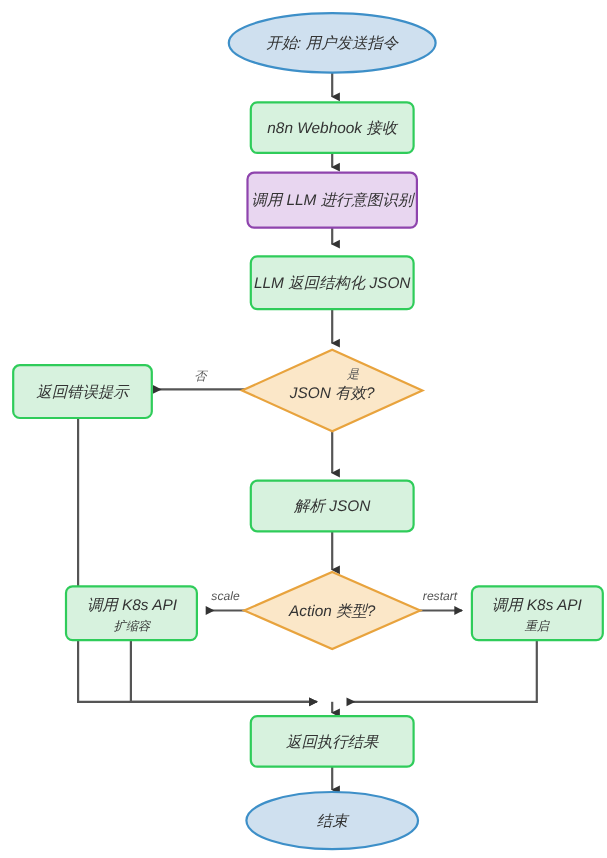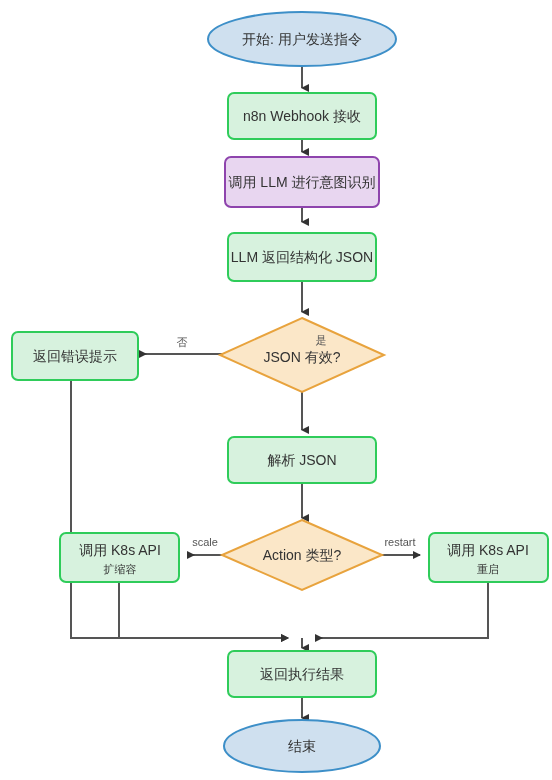--- a/index.html
+++ b/index.html
@@ -10,20 +10,21 @@
   body {
     width: 552px;
     height: 780px;
     font-family: "Liberation Sans", sans-serif;
     overflow: hidden;
   }
   #flowchart-root {
     position: relative;
     width: 552px;
     height: 748px;
+    font-style: italic;
   }
   svg.fc {
     display: block;
     width: 552px;
     height: 780px;
   }
   .node-label {
     font-family: "Liberation Sans", sans-serif;
     font-size: 14px;
     fill: #333333;

